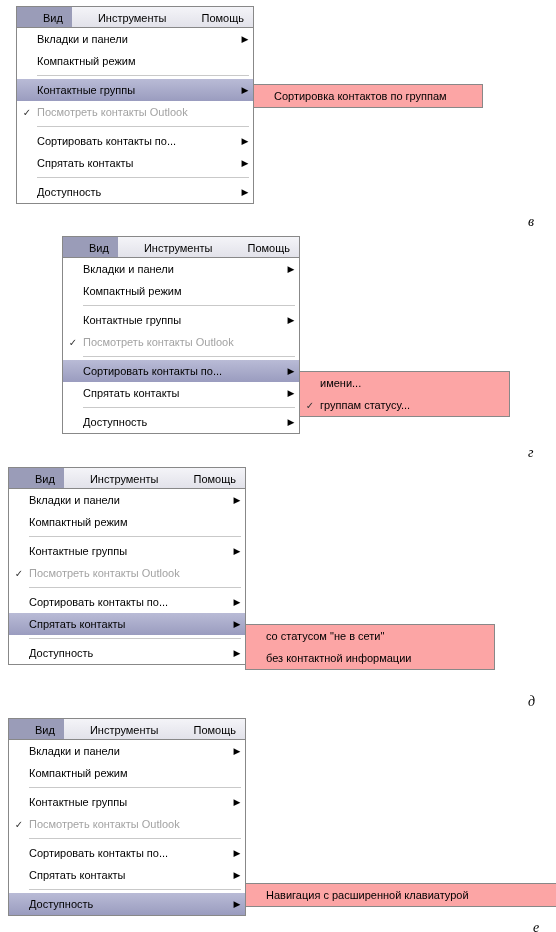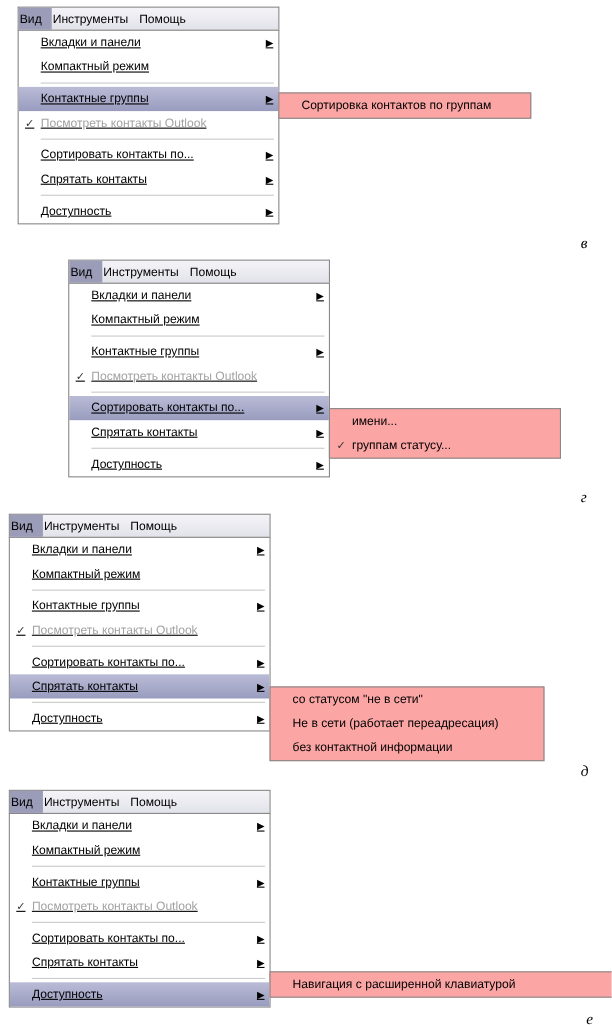--- a/index.html
+++ b/index.html
@@ -21,32 +21,31 @@
     position: absolute;
   }
   .menubar {
     display: flex;
     border: 1px solid #888;
     background: linear-gradient(#f4f4f8, #e2e2ea);
     height: 22px;
     align-items: stretch;
   }
   .menubar .mb-item {
-    padding: 4px 9px 3px 1px;
+    padding: 4px 9px 3px 26px;
     line-height: 14px;
     cursor: default;
   }
   .menubar .mb-item.active {
     background: #9a9cb8;
     color: #000;
   }
   .menu {
     border: 1px solid #888;
     background: #fff;
-    text-decoration: underline;
   }
   .menu .row {
     display: flex;
     align-items: center;
     height: 22px;
     padding: 0;
   }
   .menu .row .check {
     width: 20px;
     text-align: center;
@@ -266,24 +265,20 @@
       </div>
     </div>
   </div>
   <div class="submenu" style="position:absolute; left:245px; top:624px; width:250px;">
     <div class="srow">
       <span class="check"></span>
         <span class="label">со статусом "не в сети"</span>
     </div>
     <div class="srow">
       <span class="check"></span>
-        <span class="label">Не в сети (работает переадресация)</span>
-    </div>
-    <div class="srow">
-      <span class="check"></span>
         <span class="label">без контактной информации</span>
     </div>
   </div>
   <div class="letter" style="left:528px; top:694px;">д</div>
 
   <div class="group" style="left:8px; top:718px;">
     <div class="menubar" style="width:238px;">
       <div class="mb-item active">Вид</div>
       <div class="mb-item">Инструменты</div>
       <div class="mb-item">Помощь</div>

